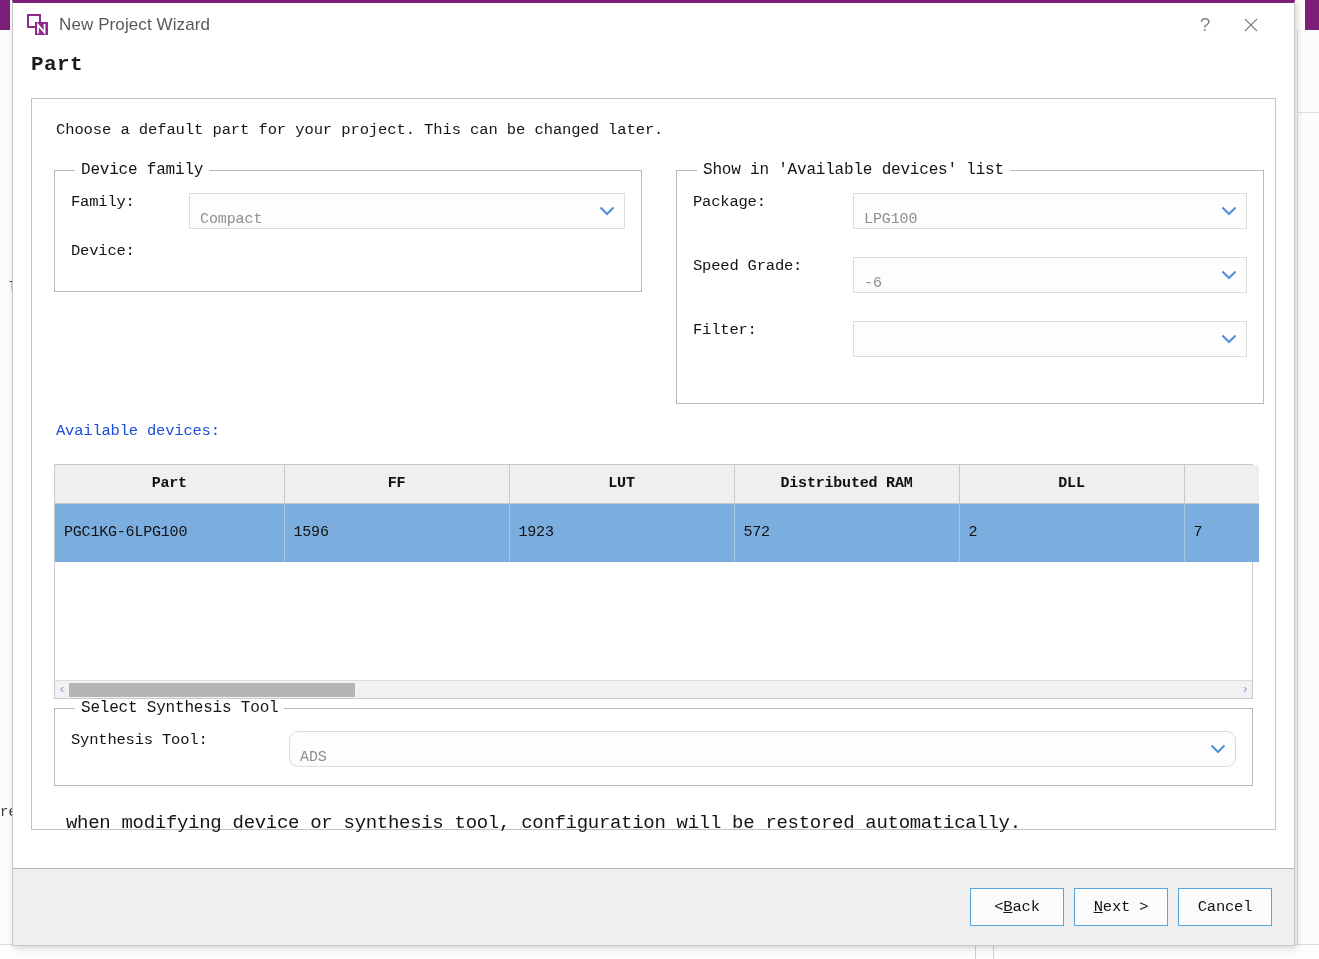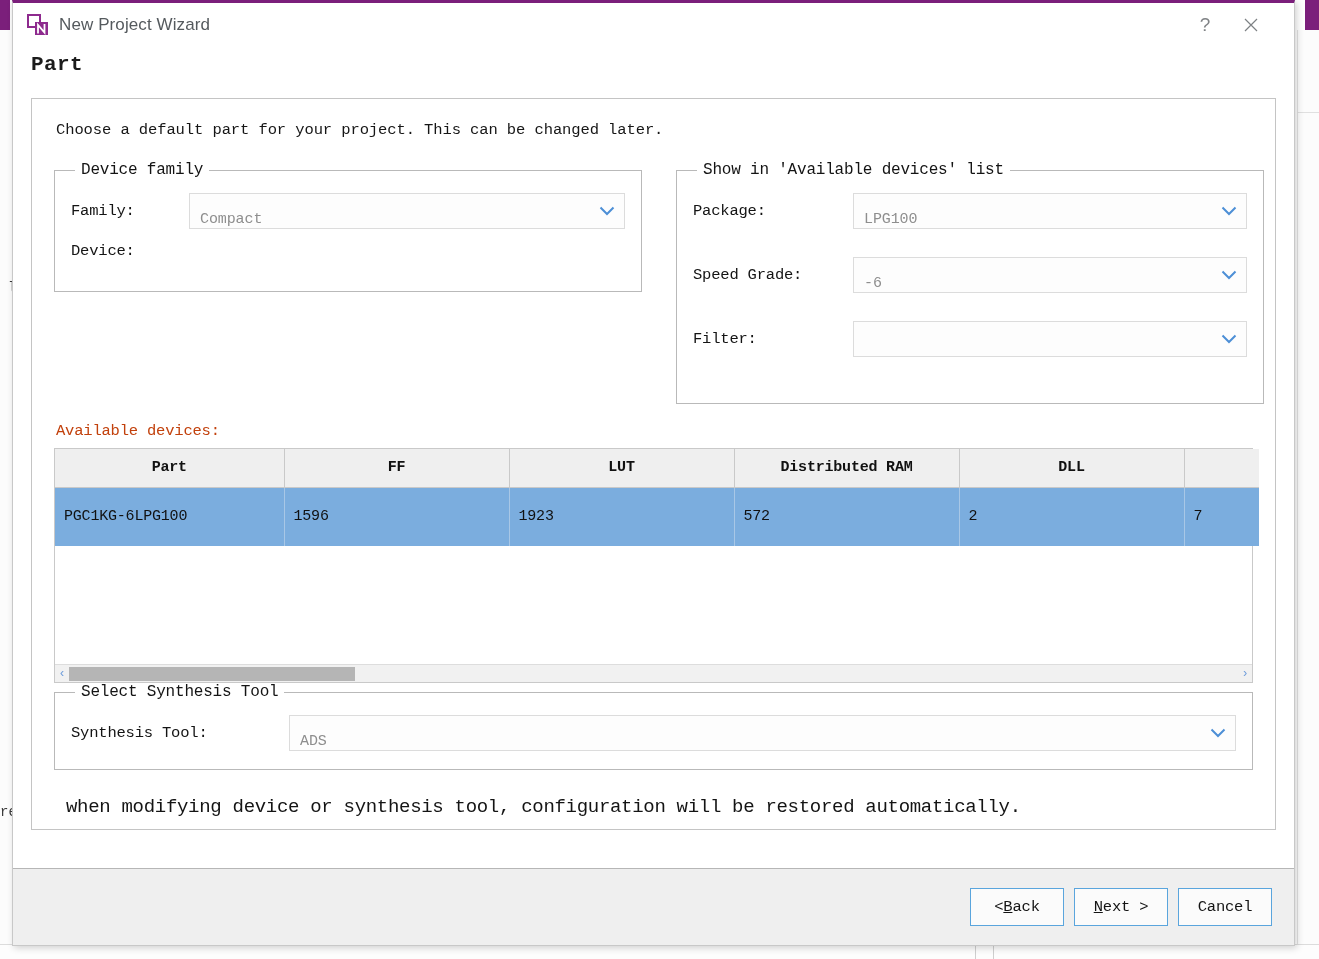--- a/index.html
+++ b/index.html
@@ -126,21 +126,21 @@
     border: 1px solid #b9b9b9;
     margin: 0; padding: 14px 16px 18px 16px;
     position: relative;
   }
   fieldset.group > legend {
     font-size: 16px; color: #141414;
     padding: 0 6px; margin-left: 4px;
     letter-spacing: -0.2px;
   }
 
-  .field-row { display: flex; align-items: center; margin-bottom: 12px; }
+  .field-row { display: flex; margin-bottom: 12px; }
   .field-row:last-child { margin-bottom: 0; }
   .field-label {
     font-size: 15.5px; color: #141414; letter-spacing: -0.2px;
     white-space: nowrap;
   }
 
   
   .combo {
     position: relative;
     height: 36px;
@@ -168,22 +168,22 @@
   .left-group .field-row { margin-bottom: 13px; }
 
   
   .right-group { width: 588px; flex: 0 0 588px; }
   .right-group .field-label { width: 160px; flex: 0 0 160px; }
   .right-group .combo { flex: 1 1 auto; }
   .right-group .field-row { margin-bottom: 28px; }
 
   
   .avail-label {
-    font-size: 15.5px; color: #c2410c;
-    margin: 18px 0 8px 2px; letter-spacing: -0.2px;
+    font-size: 15.5px; color: #1d4ed8;
+    margin: 18px 0 24px 2px; letter-spacing: -0.2px;
   }
 
   .table-wrap {
     border: 1px solid #c9c9c9;
     height: 235px;
     background: #ffffff;
     position: relative;
     display: flex; flex-direction: column;
   }
   table.devtable {
@@ -226,21 +226,21 @@
   .hscroll .track { flex: 1 1 auto; height: 18px; position: relative; }
   .hscroll .thumb {
     position: absolute; left: 0; top: 2px;
     width: 24.5%; height: 14px;
     background: #b5b5b5;
   }
 
   
   .synth-group { margin-top: 24px; }
   .synth-group .field-label { width: 218px; flex: 0 0 218px; }
-  .synth-group .combo { flex: 1 1 auto; }
+  .synth-group .combo { flex: 1 1 auto; border-radius: 9px; }
 
   .note-text {
     font-size: 19px; color: #141414;
     margin: 26px 0 0 12px; letter-spacing: -0.3px;
   }
 
   
   .footer {
     flex: 0 0 77px; height: 77px;
     background: #efefef;

